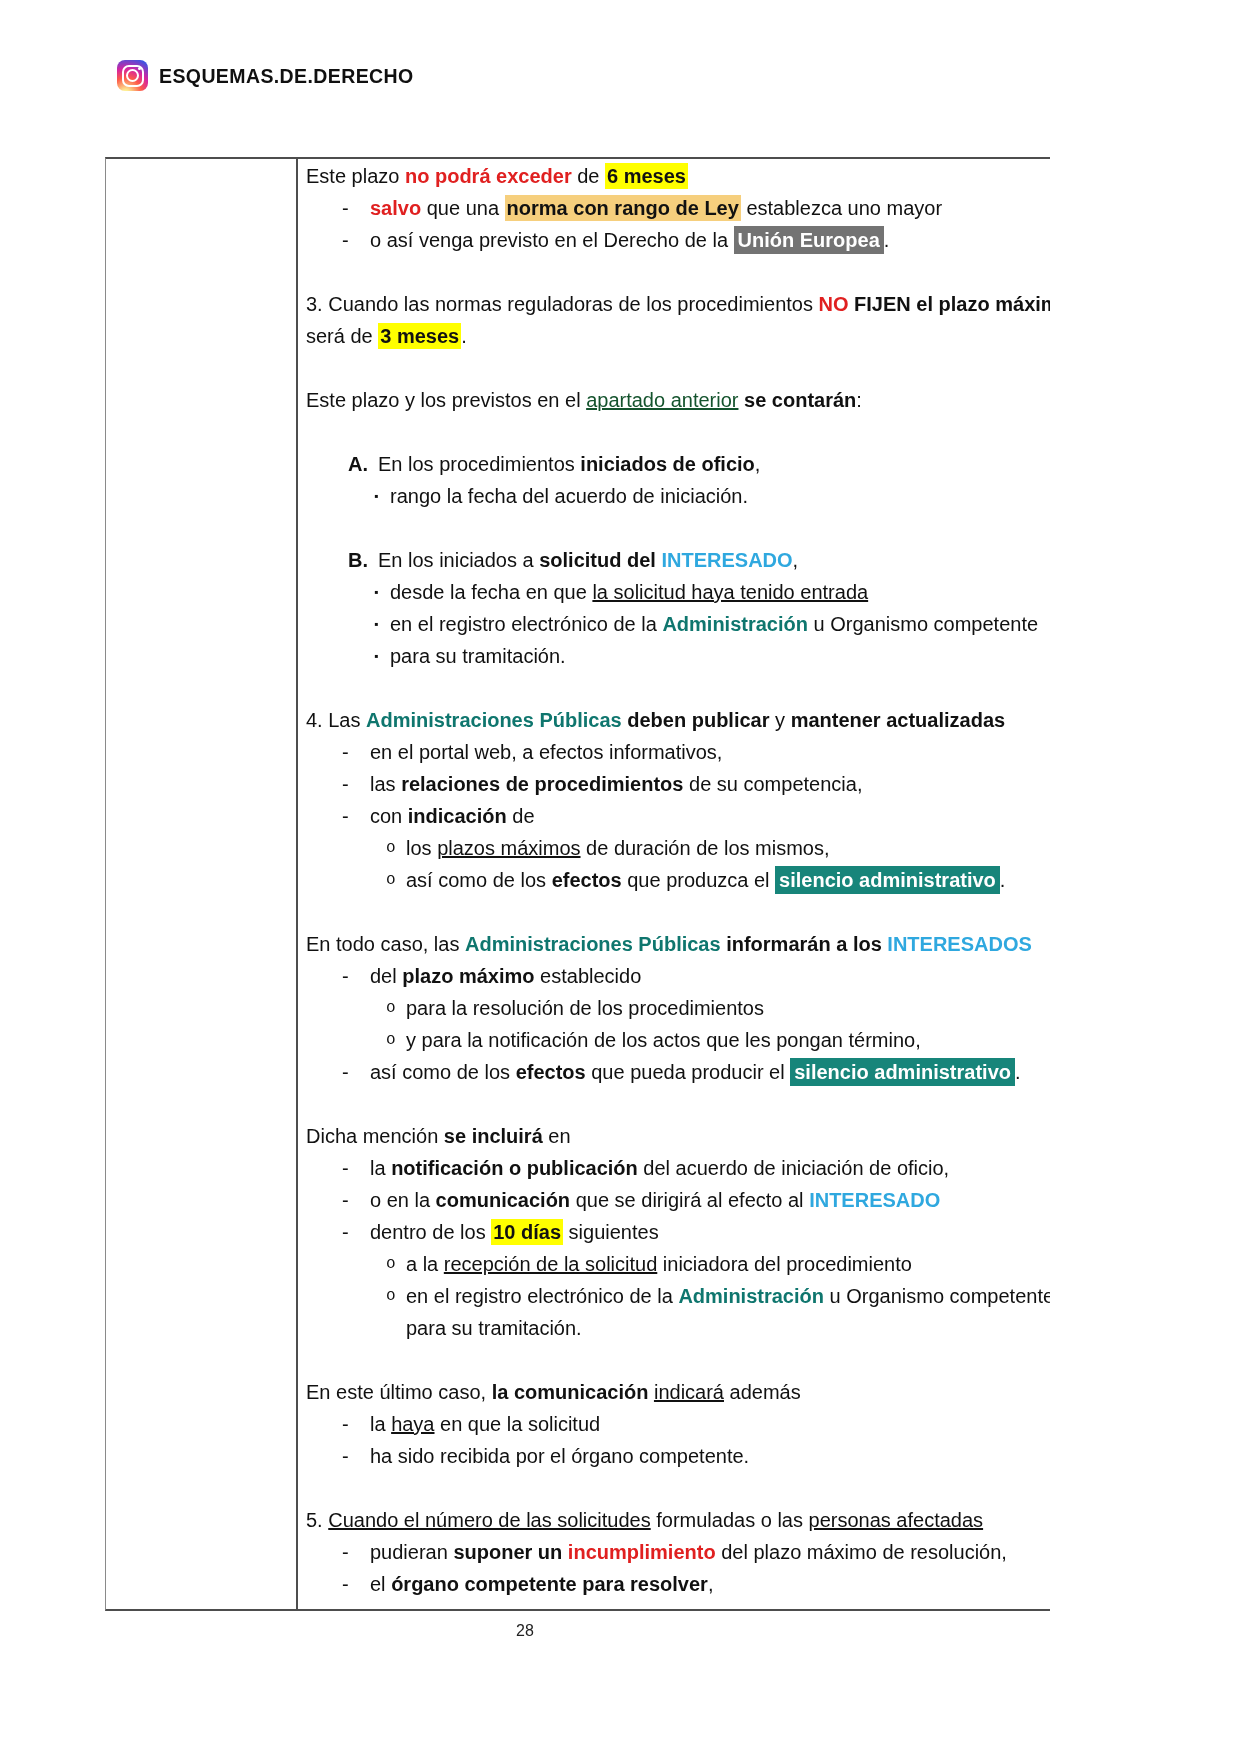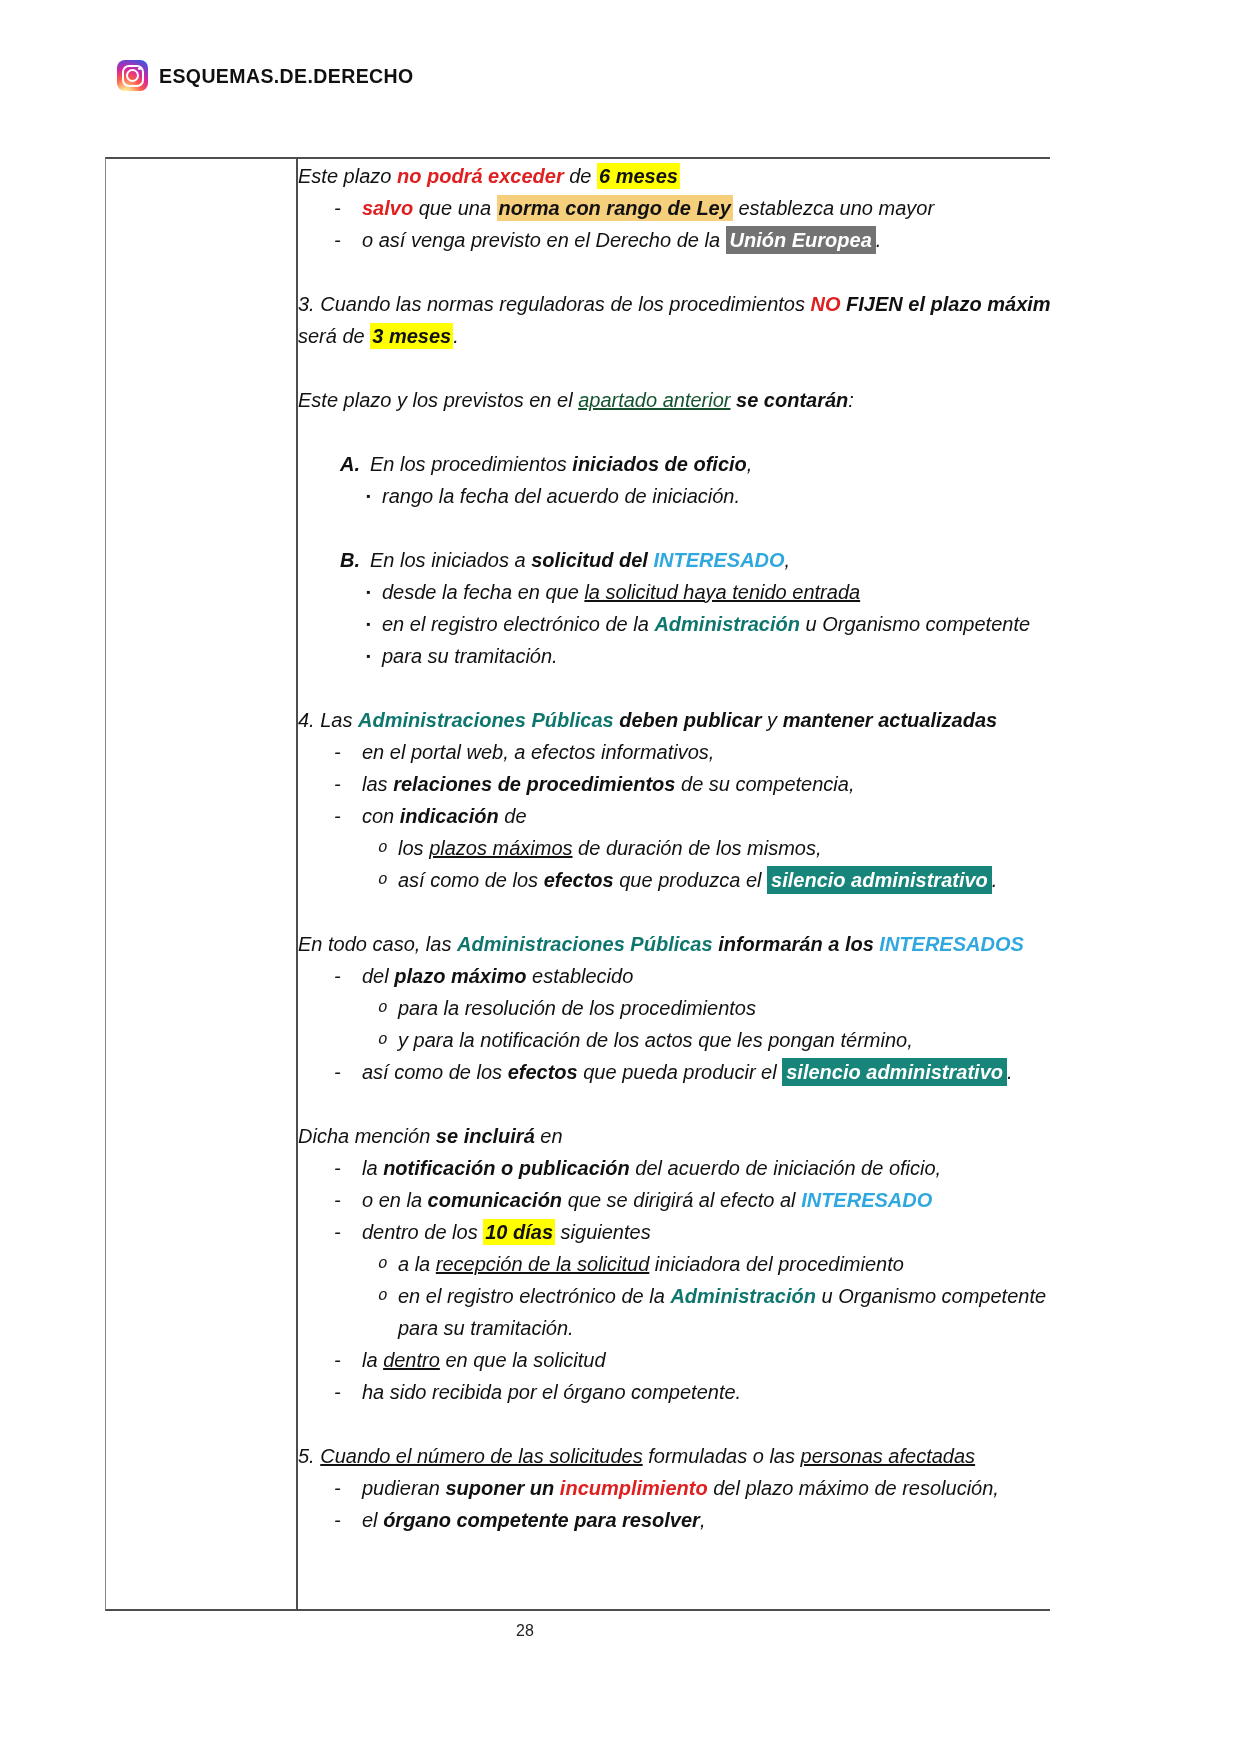--- a/index.html
+++ b/index.html
@@ -16,22 +16,22 @@
   .ig-icon .lens{position:absolute;left:50%;top:50%;width:9px;height:9px;margin:-6.5px 0 0 -6.5px;border:2px solid #fff;border-radius:50%;}
   .ig-icon .dot{position:absolute;right:7px;top:6.5px;width:3px;height:3px;background:#fff;border-radius:50%;}
   .ig-handle{position:absolute;left:159px;top:63px;font-size:19.5px;font-weight:bold;letter-spacing:.4px;color:#101010;line-height:26px;}
   .brand-logo{position:absolute;left:1053px;top:13px;}
 
   
   .sheet{position:absolute;left:105px;top:157px;width:1032px;height:1450px;
     border-top:2px solid #4d4d4d;border-bottom:2px solid #4d4d4d;border-left:1px solid #8a8a8a;}
   .v-divider{position:absolute;left:190px;top:0;bottom:0;width:2px;background:#4d4d4d;}
   .left-col{position:absolute;left:0;top:0;bottom:0;width:190px;}
-  .content{position:absolute;left:192px;top:0;right:0;bottom:0;padding:1px 6px 0 0;
-    font-size:20px;line-height:32px;font-style:italic;}
+  .content{position:absolute;left:192px;top:0;right:0;bottom:0;padding:1px 6px 0 8px;
+    font-size:20px;line-height:32px;}
 
   
   .line{position:relative;min-height:32px;}
   .line.gap{margin-top:32px;}
   .ind-p{padding-left:0;}
   .ind-dash{padding-left:64px;}
   .ind-ab{padding-left:72px;}
   .ind-sq{padding-left:84px;}
   .ind-o{padding-left:100px;}
   .ind-cont{padding-left:100px;}
@@ -122,21 +122,22 @@
         <div class="line ind-o"><span class="marker mk-o">o</span><span>para la resolución de los procedimientos</span></div>
         <div class="line ind-o"><span class="marker mk-o">o</span><span>y para la notificación de los actos que les pongan término,</span></div>
         <div class="line ind-dash"><span class="marker mk-dash">-</span><span>así como de los </span><span class="b">efectos</span><span> que pueda producir el </span><span class="bg-t">silencio administrativo</span><span>.</span></div>
         <div class="line ind-p gap"><span>Dicha mención </span><span class="b">se incluirá</span><span> en</span></div>
         <div class="line ind-dash"><span class="marker mk-dash">-</span><span>la </span><span class="b">notificación o publicación</span><span> del acuerdo de iniciación de oficio,</span></div>
         <div class="line ind-dash"><span class="marker mk-dash">-</span><span>o en la </span><span class="b">comunicación</span><span> que se dirigirá al efecto al </span><span class="c-cyan">INTERESADO</span></div>
         <div class="line ind-dash"><span class="marker mk-dash">-</span><span>dentro de los </span><span class="hl-y">10 días</span><span> siguientes</span></div>
         <div class="line ind-o"><span class="marker mk-o">o</span><span>a la </span><span class="u">recepción de la solicitud</span><span> iniciadora del procedimiento</span></div>
         <div class="line ind-o"><span class="marker mk-o">o</span><span>en el registro electrónico de la </span><span class="c-blue">Administración</span><span> u Organismo competente</span></div>
         <div class="line ind-cont"><span>para su tramitación.</span></div>
-        <div class="line ind-dash"><span class="marker mk-dash">-</span><span>la </span><span class="u">dentro</span><span> en que la solicitud</span></div>
+        <div class="line ind-p gap"><span>En este último caso, </span><span class="b">la comunicación</span><span> </span><span class="u">indicará</span><span> además</span></div>
+        <div class="line ind-dash"><span class="marker mk-dash">-</span><span>la </span><span class="u">haya</span><span> en que la solicitud</span></div>
         <div class="line ind-dash"><span class="marker mk-dash">-</span><span>ha sido recibida por el órgano competente.</span></div>
         <div class="line ind-p gap"><span>5. </span><span class="u">Cuando el número de las solicitudes</span><span> formuladas o las </span><span class="u">personas afectadas</span></div>
         <div class="line ind-dash"><span class="marker mk-dash">-</span><span>pudieran </span><span class="b">suponer un</span><span> </span><span class="c-red">incumplimiento</span><span> del plazo máximo de resolución,</span></div>
         <div class="line ind-dash"><span class="marker mk-dash">-</span><span>el </span><span class="b">órgano competente para resolver</span><span>,</span></div>
       </div>
   </div>
 
   <div class="page-number">28</div>
 
 </div>

